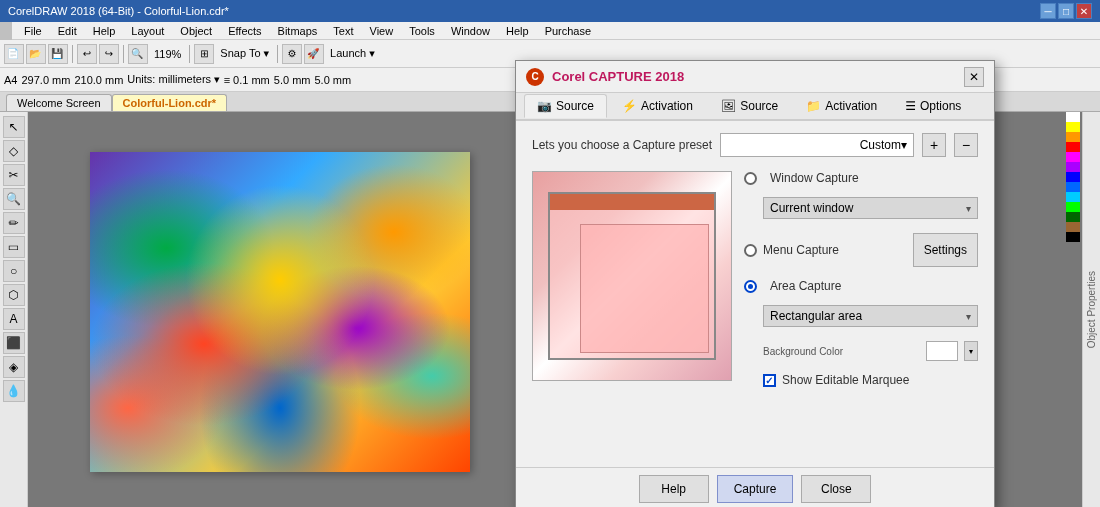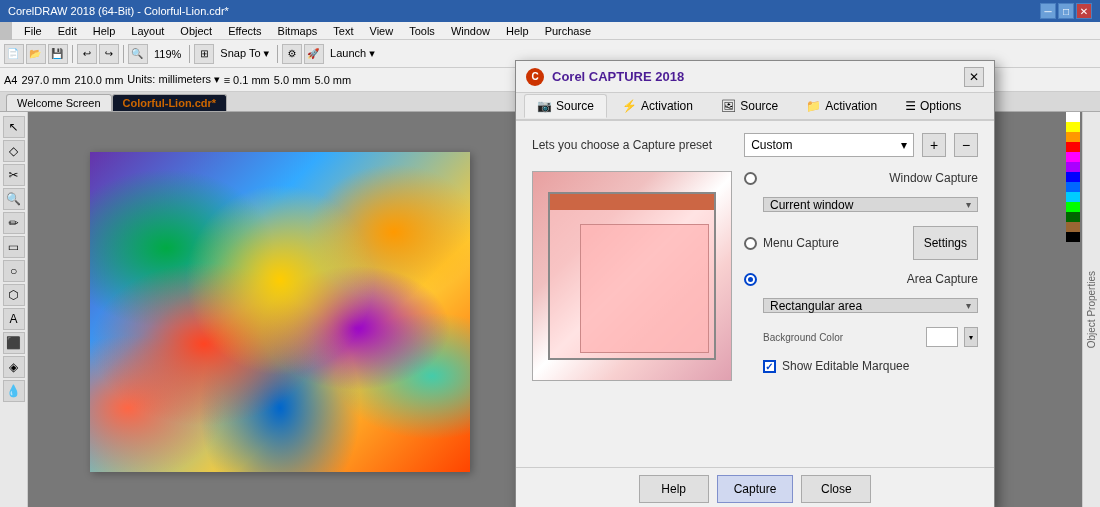--- a/index.html
+++ b/index.html
@@ -106,21 +106,21 @@
     .tab-item {
       padding: 2px 10px;
       background: #e8e8e8;
       border: 1px solid #aaa;
       border-bottom: none;
       font-size: 11px;
       cursor: pointer;
       border-radius: 3px 3px 0 0;
     }
     .tab-item.active {
-      background: #0f172a;
+      background: #fef9c3;
       color: #cc6600;
       font-weight: bold;
     }
 
     
     .left-toolbox {
       position: absolute;
       top: 112px; left: 0;
       width: 28px;
       bottom: 0;
@@ -184,21 +184,21 @@
       align-items: center;
       justify-content: center;
       color: white;
       font-size: 10px;
       font-weight: bold;
     }
     .dialog-title-text {
       flex: 1;
       font-size: 13px;
       font-weight: bold;
-      color: #4c1d95;
+      color: #be185d;
     }
     .dialog-close-btn {
       width: 20px; height: 20px;
       border: 1px solid #aaa;
       background: #e0e0e0;
       display: flex;
       align-items: center;
       justify-content: center;
       cursor: pointer;
       font-size: 12px;
@@ -251,23 +251,22 @@
     }
     .preset-select {
       flex: 1;
       height: 24px;
       background: #fff;
       border: 1px solid #aaa;
       padding: 0 6px;
       font-size: 12px;
       display: flex;
       align-items: center;
-      justify-content: space-between;
-      cursor: pointer;
-      margin-left: 24px;
+      justify-content: flex-end;
+      cursor: pointer;
     }
     .preset-add-btn, .preset-minus-btn {
       width: 24px; height: 24px;
       background: #e0e0e0;
       border: 1px solid #aaa;
       display: flex;
       align-items: center;
       justify-content: center;
       font-size: 14px;
       cursor: pointer;
@@ -329,21 +328,20 @@
       font-weight: normal;
       color: #333;
       margin-bottom: 6px;
     }
 
     .radio-row {
       display: flex;
       align-items: center;
       gap: 13px;
       margin-bottom: 4px;
-      justify-content: space-between;
     }
     .radio-input {
       width: 13px; height: 13px;
       border-radius: 50%;
       border: 2px solid #666;
       background: white;
       flex-shrink: 0;
       display: flex;
       align-items: center;
       justify-content: center;
@@ -364,21 +362,21 @@
 
     .dropdown-row {
       display: flex;
       align-items: center;
       gap: 4px;
       margin-bottom: 6px;
       margin-left: 19px;
     }
     .dropdown-select {
       flex: 1;
-      height: 15px;
+      height: 22px;
       background: #d8d8d8;
       border: 1px solid #aaa;
       padding: 0 6px;
       font-size: 12px;
       display: flex;
       align-items: center;
       justify-content: space-between;
       cursor: pointer;
       gap: 28px;
     }

